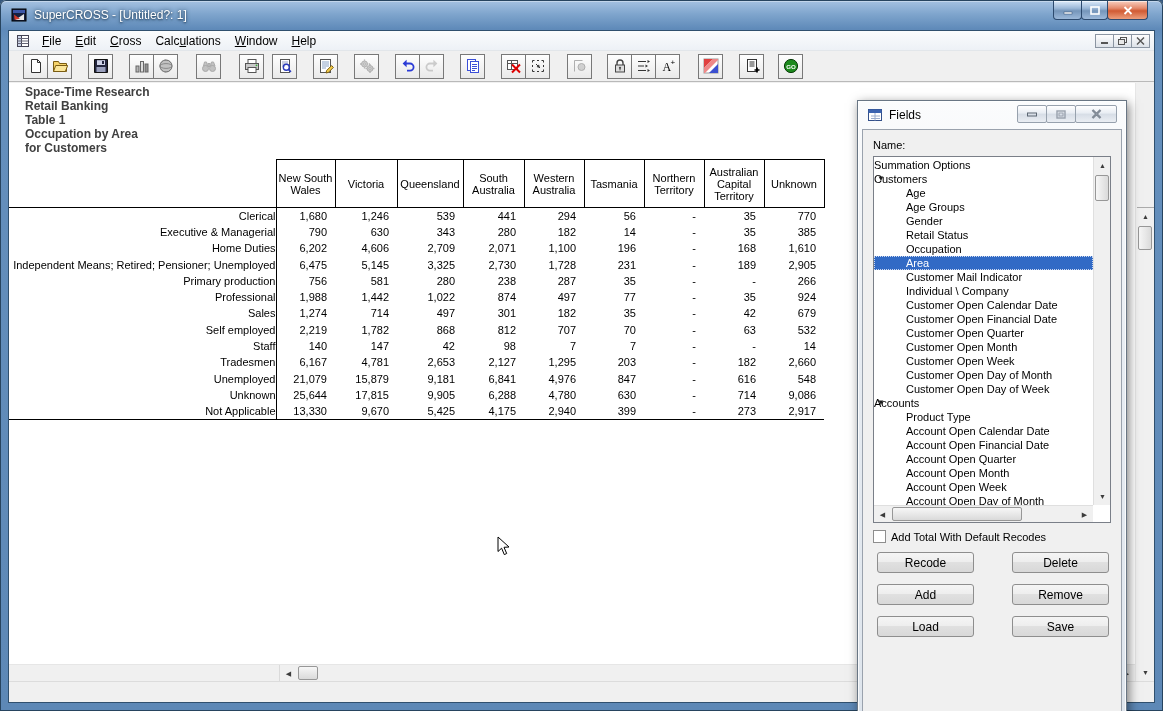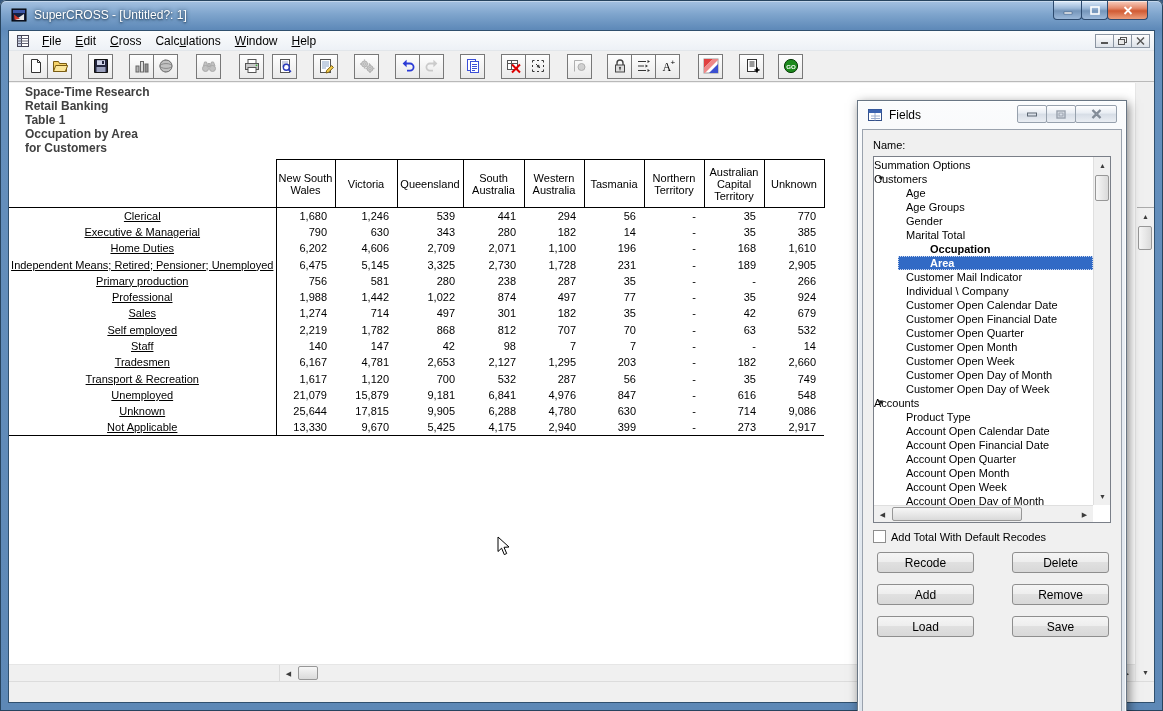--- a/index.html
+++ b/index.html
@@ -45,21 +45,21 @@
   
   .titles { position:absolute; left:16px; width:1110px; top:2px; text-align:left;
             font-size:12px; font-weight:bold; line-height:14px; color:#404040; }
 
   
   table.xtab { position:absolute; left:0; top:76px; border-collapse:collapse; table-layout:fixed; font-size:11px; color:#000; }
   table.xtab th { border:1px solid #000; font-weight:normal; text-align:center; vertical-align:middle;
                   height:48px; line-height:12px; padding:0 2px; }
   table.xtab th.corner { border-top:none; border-left:none; }
   table.xtab td { height:16.3px; padding:0; white-space:nowrap; overflow:hidden; }
-  table.xtab td.rowlabel { border-right:1px solid #000; text-align:center; padding-left:0;text-decoration:underline; }
+  table.xtab td.rowlabel { border-right:1px solid #000; text-align:right; padding-left:0; }
   table.xtab td.num { text-align:right; padding-right:8px; }
   table.xtab tr.last td { border-bottom:1px solid #000; }
 
   
   .vstrip { position:absolute; right:0; top:0; bottom:0; width:19px; background:#f0f0f0; border-left:1px solid #e6e6e6; }
   .vsb { position:absolute; left:1px; top:124px; bottom:0; width:17px; background:#f0f0f0; border-top:1px solid #ababab; }
   .hstrip { position:absolute; left:0; right:19px; bottom:0; height:17px; background:#f0f0f0; border-top:1px solid #e6e6e6; }
   .hsb { position:absolute; left:270px; right:0; top:0; bottom:0; border-left:1px solid #dadada; }
   .sb-arrow { position:absolute; width:17px; height:17px; display:flex; align-items:center; justify-content:center;
               font-size:7px; color:#3c3c3c; }
@@ -77,21 +77,21 @@
              background:linear-gradient(#ffffff,#e8edf3 45%,#d6dde6 50%,#eaeef3); display:flex; align-items:center; justify-content:center;
              color:#5c6773; }
   .dlg-cap.wide { width:42px; }
   .dlg-content { position:absolute; left:4px; right:4px; top:28px; bottom:4px; background:#f0f0f0; border:1px solid #9aa2ad; }
   .name-label { position:absolute; left:10px; top:9px; font-size:11px; color:#000; }
   .listbox { position:absolute; left:10px; right:10px; top:26px; height:367px; background:#fff; border:1px solid #7a7f88; }
   .list-view { position:absolute; left:0; top:1px; right:17px; bottom:17px; overflow:hidden; font-size:11px; color:#000; }
   .list-item { height:14px; line-height:14px; white-space:nowrap; position:relative; }
   .list-item .expander { position:absolute; left:3px; top:0; font-size:8px; color:#1c1c1c; }
   .ind-0,.ind-1 { } .ind-2 { padding-left:32px; }
-  .list-item.bold { font-weight:bold;margin-left:24px; }
+  .list-item.bold { font-weight:normal; }
   .list-item.selected { background:#316ac5; color:#fff; outline:1px dotted #cdd9f0; outline-offset:-1px; }
   .list-vsb { position:absolute; right:0; top:0; bottom:17px; width:17px; background:#f0f0f0; border-left:1px solid #dfdfdf; }
   .list-hsb { position:absolute; left:0; right:17px; bottom:0; height:17px; background:#f0f0f0; border-top:1px solid #dfdfdf; }
   .chk-row { position:absolute; left:10px; top:400px; display:flex; align-items:center; gap:5px; font-size:11px; color:#000; }
   .chk-box { width:13px; height:13px; background:#fff; border:1px solid #8e8e8e; }
   .dlg-btn { position:absolute; width:97px; height:21px; font-size:12px; color:#000; display:flex; align-items:center; justify-content:center;
              background:linear-gradient(#f5f5f5,#eeeeee 45%,#e0e0e0 50%,#d8d8d8); border:1px solid #8e8e8e; border-radius:3px; }
 
   .cursor { position:absolute; left:497px; top:536px; width:13px; height:20px; z-index:99; }
 </style>
@@ -518,32 +518,20 @@
               <td class="num">4,781</td>
               <td class="num">2,653</td>
               <td class="num">2,127</td>
               <td class="num">1,295</td>
               <td class="num">203</td>
               <td class="num">-</td>
               <td class="num">182</td>
               <td class="num">2,660</td>
             </tr>
             <tr>
-              <td class="rowlabel">Transport &amp; Recreation</td>
-              <td class="num">1,617</td>
-              <td class="num">1,120</td>
-              <td class="num">700</td>
-              <td class="num">532</td>
-              <td class="num">287</td>
-              <td class="num">56</td>
-              <td class="num">-</td>
-              <td class="num">35</td>
-              <td class="num">749</td>
-            </tr>
-            <tr>
               <td class="rowlabel">Unemployed</td>
               <td class="num">21,079</td>
               <td class="num">15,879</td>
               <td class="num">9,181</td>
               <td class="num">6,841</td>
               <td class="num">4,976</td>
               <td class="num">847</td>
               <td class="num">-</td>
               <td class="num">616</td>
               <td class="num">548</td>
@@ -627,21 +615,21 @@
   <div class="dlg-content">
     <div class="name-label">Name:</div>
 
     <div class="listbox">
       <div class="list-view" id="list-view">
           <div class="list-item ind-1">Summation Options</div>
           <div class="list-item ind-0"><span class="expander">▼</span>Customers</div>
           <div class="list-item ind-2">Age</div>
           <div class="list-item ind-2">Age Groups</div>
           <div class="list-item ind-2">Gender</div>
-          <div class="list-item ind-2">Marital Total</div>
+          <div class="list-item ind-2">Retail Status</div>
           <div class="list-item ind-2 bold">Occupation</div>
           <div class="list-item ind-2 bold selected">Area</div>
           <div class="list-item ind-2">Customer Mail Indicator</div>
           <div class="list-item ind-2">Individual \ Company</div>
           <div class="list-item ind-2">Customer Open Calendar Date</div>
           <div class="list-item ind-2">Customer Open Financial Date</div>
           <div class="list-item ind-2">Customer Open Quarter</div>
           <div class="list-item ind-2">Customer Open Month</div>
           <div class="list-item ind-2">Customer Open Week</div>
           <div class="list-item ind-2">Customer Open Day of Month</div>

